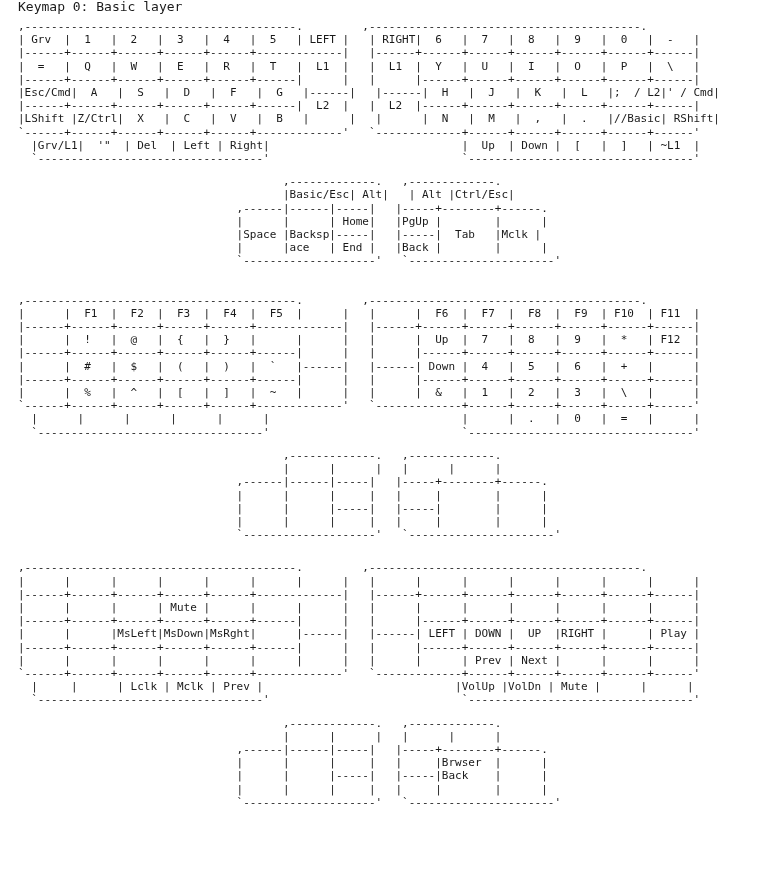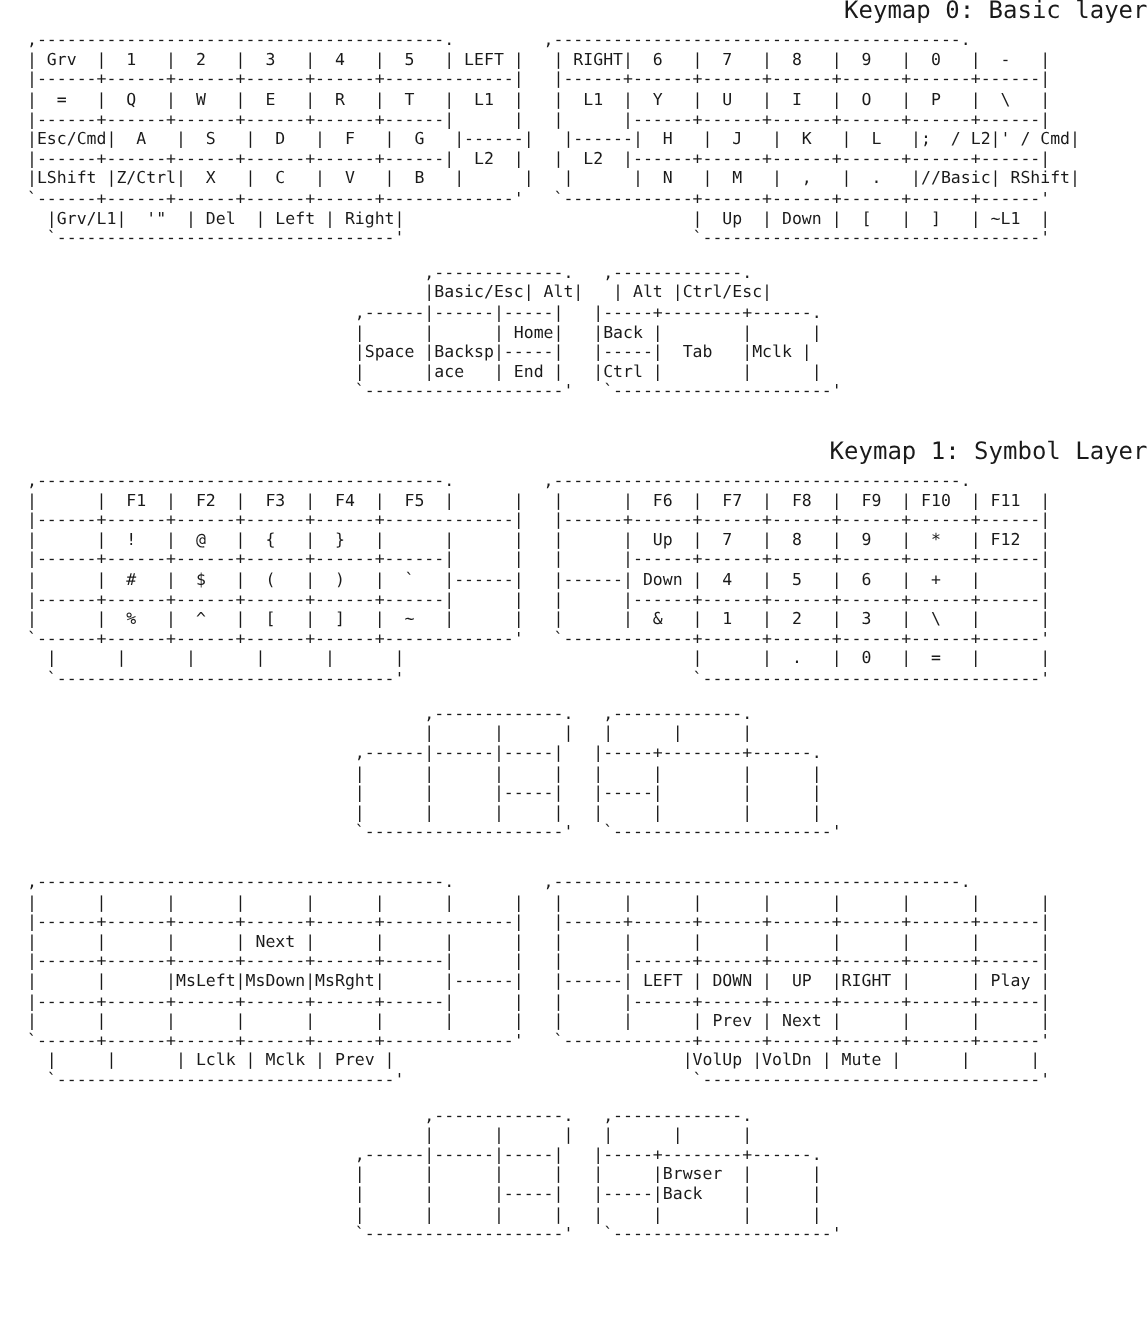--- a/index.html
+++ b/index.html
@@ -17,26 +17,25 @@
   .page {
     position: relative;
     width: 765px;
     height: 883px;
     padding: 0;
   }
   .section {
     padding: 0 0 0 18px;
   }
   .section-title {
-    font-size: 16px;
+    font-size: 13px;
     line-height: 14px;
     white-space: pre;
     margin: 0 0 6px 0;
     color: #1a1a1a;
-    text-align: right;
   }
   .ascii {
     font-size: 11px;
     line-height: 13.2px;
     white-space: pre;
     margin: 0;
     color: #1a1a1a;
     letter-spacing: 0px;
   }
   .block-kb {
@@ -61,30 +60,29 @@
 <span>|Esc/Cmd|  A   |  S   |  D   |  F   |  G   |------|   |------|  H   |  J   |  K   |  L   |;  / L2|' / Cmd|</span>
 <span>|------+------+------+------+------+------|  L2  |   |  L2  |------+------+------+------+------+------|</span>
 <span>|LShift |Z/Ctrl|  X   |  C   |  V   |  B   |      |   |      |  N   |  M   |  ,   |  .   |//Basic| RShift|</span>
 <span>`------+------+------+------+------+-------------'   `-------------+------+------+------+------+------'</span>
 <span>  |Grv/L1|  '"  | Del  | Left | Right|                             |  Up  | Down |  [   |  ]   | ~L1  |</span>
 <span>  `----------------------------------'                             `----------------------------------'</span></pre>
     <div class="spacer-sm"></div>
     <pre class="ascii block-kb"><span>                                        ,-------------.   ,-------------.</span>
 <span>                                        |Basic/Esc| Alt|   | Alt |Ctrl/Esc|</span>
 <span>                                 ,------|------|-----|   |-----+--------+------.</span>
-<span>                                 |      |      | Home|   |Back |        |      |</span>
+<span>                                 |      |      | Home|   |PgUp |        |      |</span>
 <span>                                 |Space |Backsp|-----|   |-----|  Tab   |Mclk |</span>
-<span>                                 |      |ace   | End |   |Ctrl |        |      |</span>
+<span>                                 |      |ace   | End |   |Back |        |      |</span>
 <span>                                 `--------------------'   `----------------------'</span></pre>
   </div>
 
   <div class="spacer-lg"></div>
 
   <div class="section">
-    <div class="section-title">Keymap 1: Symbol Layer</div>
     <pre class="ascii block-kb"><span>,-----------------------------------------.         ,-----------------------------------------.</span>
 <span>|      |  F1  |  F2  |  F3  |  F4  |  F5  |      |   |      |  F6  |  F7  |  F8  |  F9  | F10  | F11  |</span>
 <span>|------+------+------+------+------+-------------|   |------+------+------+------+------+------+------|</span>
 <span>|      |  !   |  @   |  {   |  }   |      |      |   |      |  Up  |  7   |  8   |  9   |  *   | F12  |</span>
 <span>|------+------+------+------+------+------|      |   |      |------+------+------+------+------+------|</span>
 <span>|      |  #   |  $   |  (   |  )   |  `   |------|   |------| Down |  4   |  5   |  6   |  +   |      |</span>
 <span>|------+------+------+------+------+------|      |   |      |------+------+------+------+------+------|</span>
 <span>|      |  %   |  ^   |  [   |  ]   |  ~   |      |   |      |  &amp;   |  1   |  2   |  3   |  \   |      |</span>
 <span>`------+------+------+------+------+-------------'   `-------------+------+------+------+------+------'</span>
 <span>  |      |      |      |      |      |                             |      |  .   |  0   |  =   |      |</span>
@@ -98,21 +96,21 @@
 <span>                                 |      |      |     |   |     |        |      |</span>
 <span>                                 `--------------------'   `----------------------'</span></pre>
   </div>
 
   <div class="spacer-md"></div>
 
   <div class="section">
     <pre class="ascii block-kb"><span>,-----------------------------------------.         ,-----------------------------------------.</span>
 <span>|      |      |      |      |      |      |      |   |      |      |      |      |      |      |      |</span>
 <span>|------+------+------+------+------+-------------|   |------+------+------+------+------+------+------|</span>
-<span>|      |      |      | Next |      |      |      |   |      |      |      |      |      |      |      |</span>
+<span>|      |      |      | Mute |      |      |      |   |      |      |      |      |      |      |      |</span>
 <span>|------+------+------+------+------+------|      |   |      |------+------+------+------+------+------|</span>
 <span>|      |      |MsLeft|MsDown|MsRght|      |------|   |------| LEFT | DOWN |  UP  |RIGHT |      | Play |</span>
 <span>|------+------+------+------+------+------|      |   |      |------+------+------+------+------+------|</span>
 <span>|      |      |      |      |      |      |      |   |      |      | Prev | Next |      |      |      |</span>
 <span>`------+------+------+------+------+-------------'   `-------------+------+------+------+------+------'</span>
 <span>  |     |      | Lclk | Mclk | Prev |                             |VolUp |VolDn | Mute |      |      |</span>
 <span>  `----------------------------------'                             `----------------------------------'</span></pre>
     <div class="spacer-sm"></div>
     <pre class="ascii block-kb"><span>                                        ,-------------.   ,-------------.</span>
 <span>                                        |      |      |   |      |      |</span>

